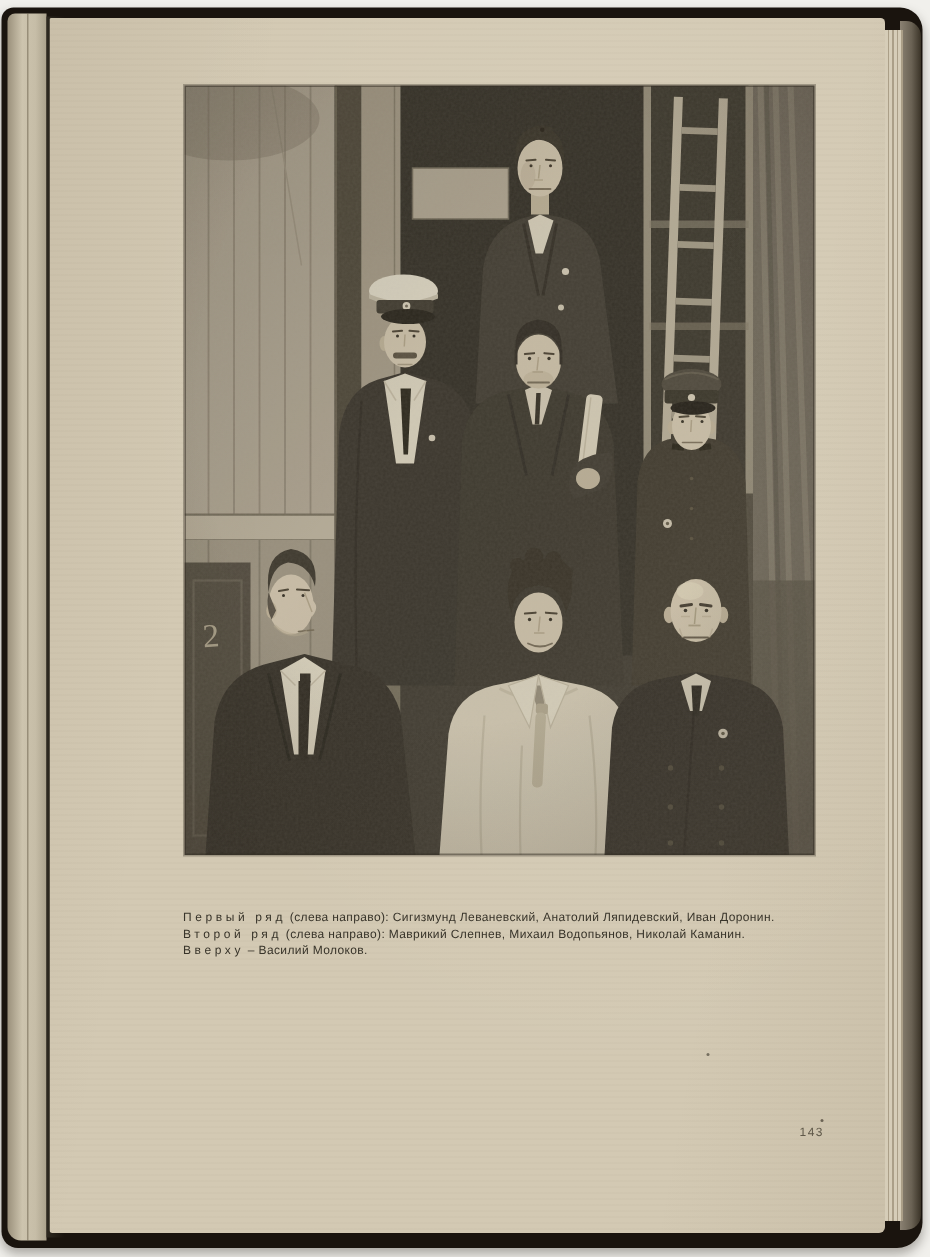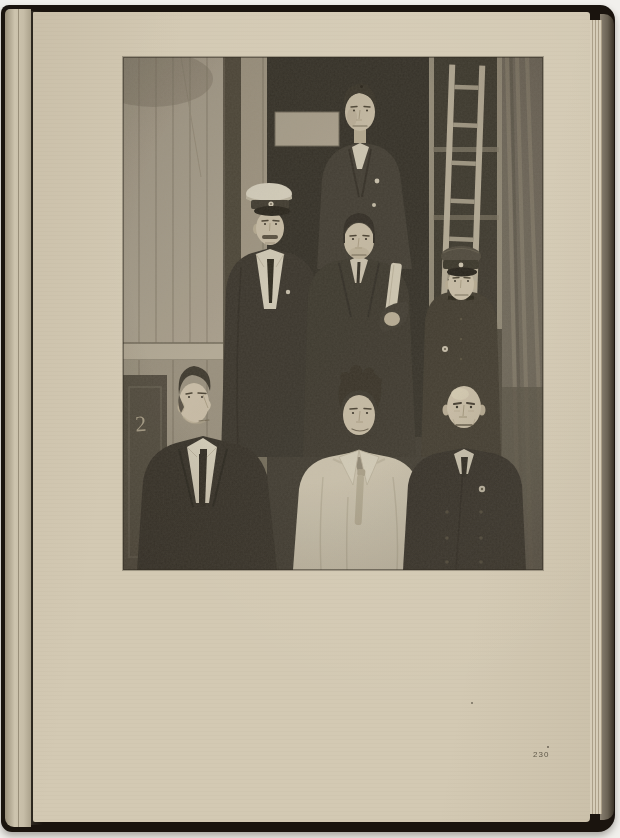--- a/index.html
+++ b/index.html
@@ -376,22 +376,25 @@
           <rect x="0" y="0" width="420" height="513" fill="url(#expo)"></rect>
           <rect x="0" y="0" width="420" height="513" fill="url(#vig)"></rect>
           <rect x="0" y="0" width="420" height="513" fill="#c7b48c" opacity="0.06"></rect>
           <rect x="0" y="0" width="420" height="513" fill="#ffffff" opacity="0.22" filter="url(#grain)"></rect>
           <rect x="0.5" y="0.5" width="419" height="512" fill="none" stroke="rgba(50,44,34,0.5)" stroke-width="1"></rect>
         </g>
       </svg>
     </div>
 
     <div class="caption">
+      <div class="cap-line"><span class="cap-lead">Первый ряд</span><span> (слева направо): Сигизмунд Леваневский, Анатолий Ляпидевский, Иван Доронин.</span></div>
+      <div class="cap-line"><span class="cap-lead">Второй ряд</span><span> (слева направо): Маврикий Слепнев, Михаил Водопьянов, Николай Каманин.</span></div>
+      <div class="cap-line"><span class="cap-lead">Вверху</span><span> – Василий Молоков.</span></div>
     </div>
 
-    <div class="folio">230</div>
+    <div class="folio">143</div>
 
     <div class="speck s1"></div>
     <div class="speck s2"></div>
     <div class="speck s3"></div>
   </div>
 
 </div>
 
 </body></html>

